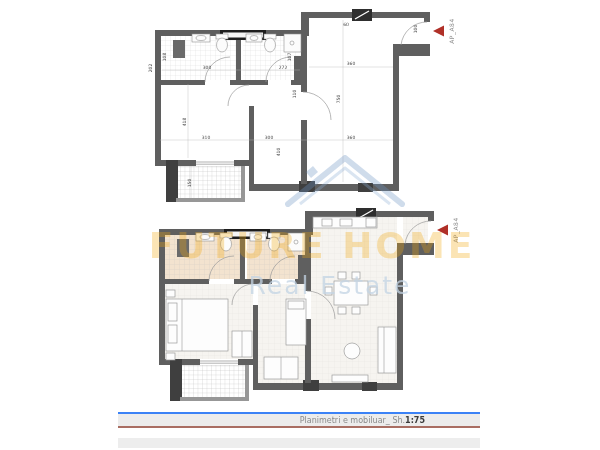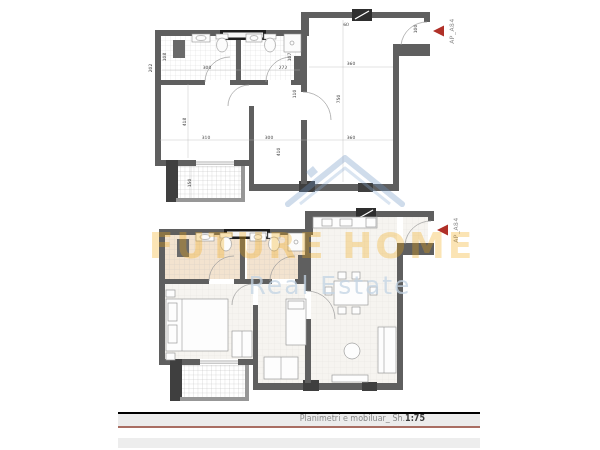--- a/index.html
+++ b/index.html
@@ -11,22 +11,22 @@
   .wl {fill:#979797;}
   .arc{fill:none;stroke:#9a9a9a;stroke-width:0.7;}
   .fx {fill:#fcfcfc;stroke:#8f8f8f;stroke-width:0.6;}
   .furn{fill:#fdfdfd;stroke:#9b9b9b;stroke-width:0.7;}
   .dim{font-size:4.5px;fill:#4a4a4a;text-anchor:middle;}
   .dimline{stroke:#b5b5b5;stroke-width:0.4;}
   .ap{font-size:6px;fill:#909090;letter-spacing:0.5px;text-anchor:middle;}
   .brand{font-size:36px;font-weight:bold;letter-spacing:3px;text-anchor:middle;}
   .tagline{font-size:25px;letter-spacing:2px;text-anchor:middle;}
   .titlebar{position:absolute;left:118px;top:412px;width:362px;background:#ececec;
-            border-top:2px solid #000000;border-bottom:2px solid #a96e63;height:16px;
-            display:flex;align-items:flex-start;justify-content:flex-end;box-sizing:border-box;}
+            border-top:2px solid #3b82f6;border-bottom:2px solid #a96e63;height:16px;
+            display:flex;align-items:center;justify-content:flex-end;box-sizing:border-box;}
   .tb-text{font-size:8px;color:#8a8a8a;padding-right:55px;white-space:nowrap;}
   .tb-text b{color:#3c3c3c;}
   .footerband{position:absolute;left:118px;top:438px;width:362px;height:10px;background:#ededed;}
 </style>
 </head>
 <body>
 
 <div class="canvas">
 <svg width="600" height="450" viewBox="0 0 600 450">
   <defs>

